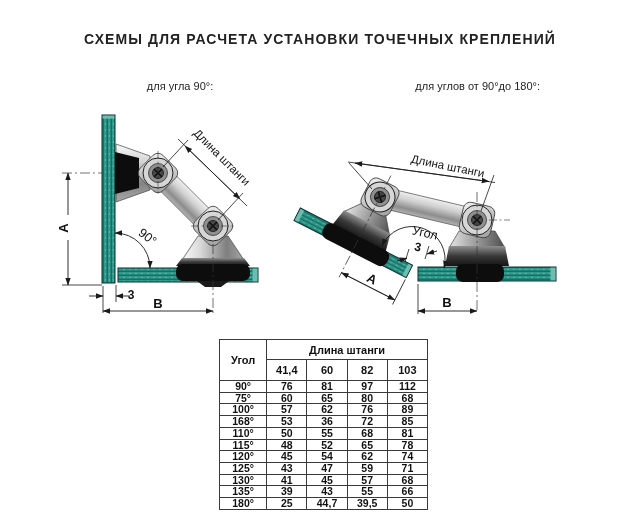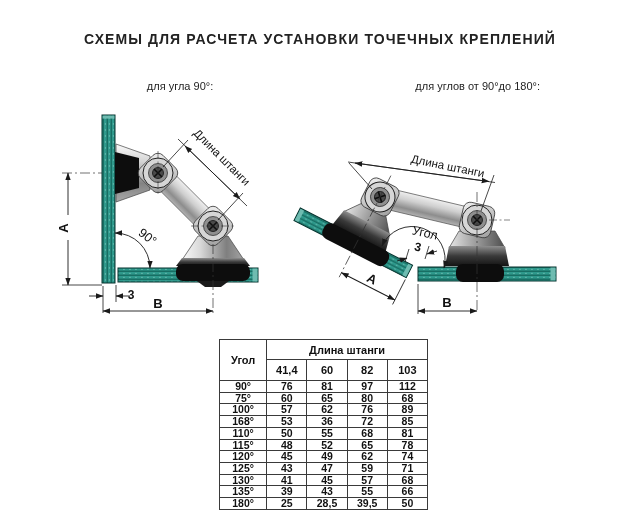--- a/index.html
+++ b/index.html
@@ -317,21 +317,21 @@
           <tr>
             <td>115°</td>
             <td>48</td>
             <td>52</td>
             <td>65</td>
             <td>78</td>
           </tr>
           <tr>
             <td>120°</td>
             <td>45</td>
-            <td>49</td>
+            <td>54</td>
             <td>62</td>
             <td>74</td>
           </tr>
           <tr>
             <td>125°</td>
             <td>43</td>
             <td>47</td>
             <td>59</td>
             <td>71</td>
           </tr>
@@ -345,21 +345,21 @@
           <tr>
             <td>135°</td>
             <td>39</td>
             <td>43</td>
             <td>55</td>
             <td>66</td>
           </tr>
           <tr>
             <td>180°</td>
             <td>25</td>
-            <td>28,5</td>
+            <td>44,7</td>
             <td>39,5</td>
             <td>50</td>
           </tr>
         </tbody>
     </table>
   </div>
 
 </div>
 
 </body></html>

